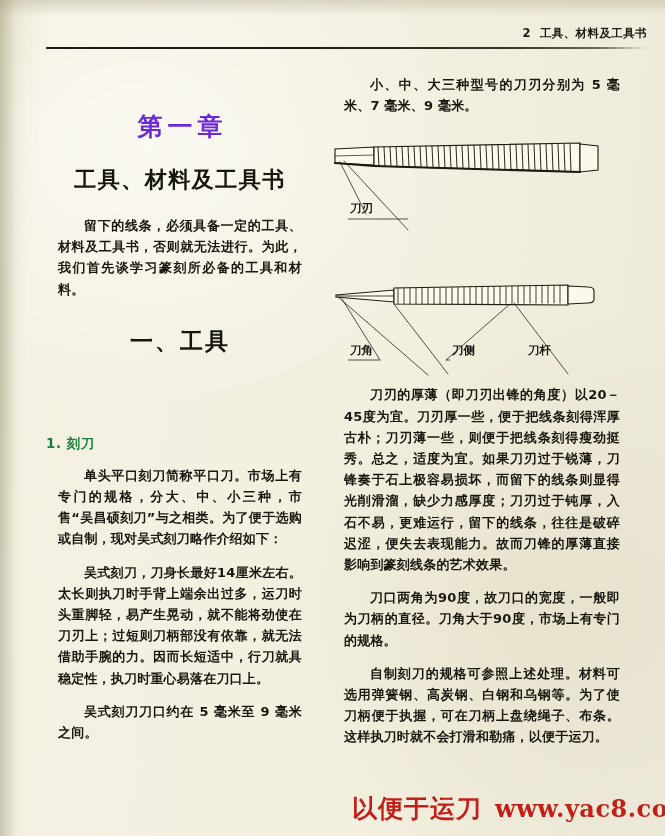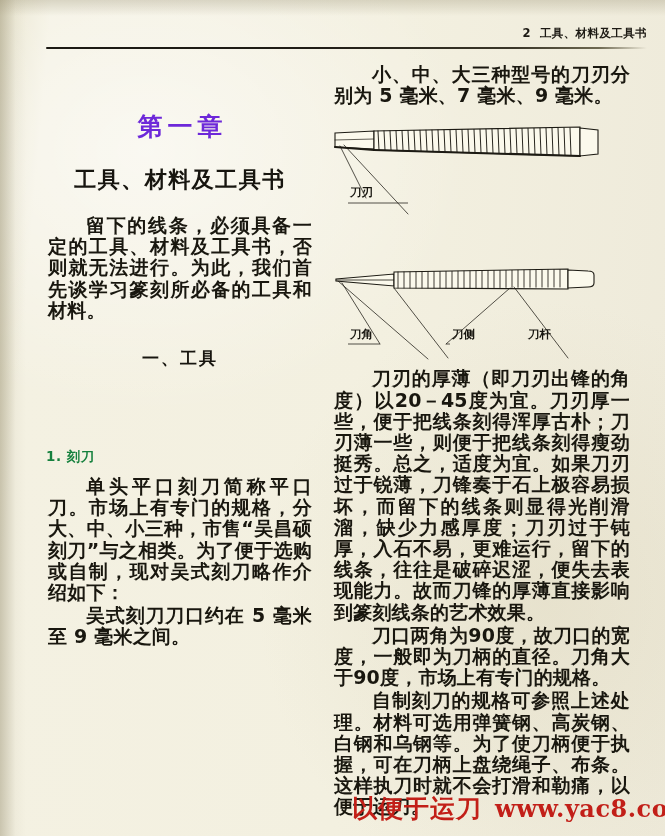--- a/index.html
+++ b/index.html
@@ -84,37 +84,37 @@
     font-family: "DejaVu Serif", "Liberation Serif", serif;
     font-size: 22px;
     font-weight: 700;
     color: #17150f;
     letter-spacing: 1.5px;
     margin: 22px 0 0 0;
   }
 
   p.body {
     font-family: "DejaVu Sans", "Liberation Sans", sans-serif;
-    font-size: 19px;
+    font-size: 13px;
     font-weight: 700;
     line-height: 21.2px;
     color: #19170f;
-    margin: 2px;
+    margin: 12px;
     text-indent: 2em;
     text-align: justify;
     text-justify: inter-character;
     letter-spacing: 0.2px;
   }
   p.body + p.body { margin-top: 0; }
   .lead-gap { margin-top: 14px; }
 
   .section-head {
     text-align: center;
     font-family: "DejaVu Serif", "Liberation Serif", serif;
-    font-size: 17px;
+    font-size: 23px;
     font-weight: 700;
     color: #17150f;
     letter-spacing: 2px;
     margin: 26px 0 0 0;
   }
   .sub-head {
     font-family: "DejaVu Sans", "Liberation Sans", sans-serif;
     font-size: 13.4px;
     font-weight: 700;
     color: #15803d;
@@ -171,20 +171,21 @@
   <div class="chapter-title">工具、材料及工具书</div>
 
   <p class="body lead-gap" style="margin-top:20px">留下的线条，必须具备一定的工具、材料及工具书，否则就无法进行。为此，我们首先谈学习篆刻所必备的工具和材料。</p>
 
   <div class="section-head">一、工具</div>
 
   <div class="subhead-block">
     <div class="sub-head">1. 刻刀</div>
 
     <p class="body">单头平口刻刀简称平口刀。市场上有专门的规格，分大、中、小三种，市售“吴昌硕刻刀”与之相类。为了便于选购或自制，现对吴式刻刀略作介绍如下：</p>
+    <p class="body">吴式刻刀，刀身长最好14厘米左右。太长则执刀时手背上端余出过多，运刀时头重脚轻，易产生晃动，就不能将劲使在刀刃上；过短则刀柄部没有依靠，就无法借助手腕的力。因而长短适中，行刀就具稳定性，执刀时重心易落在刀口上。</p>
     <p class="body">吴式刻刀刀口约在 5 毫米至 9 毫米之间。</p>
   </div>
 </div>
 
 <div class="col-right">
 
   <p class="body">小、中、大三种型号的刀刃分别为 5 毫米、7 毫米、9 毫米。</p>
 
   <div class="figure" style="margin-top:6px">
     <svg width="300" height="112" viewBox="0 0 300 112">

